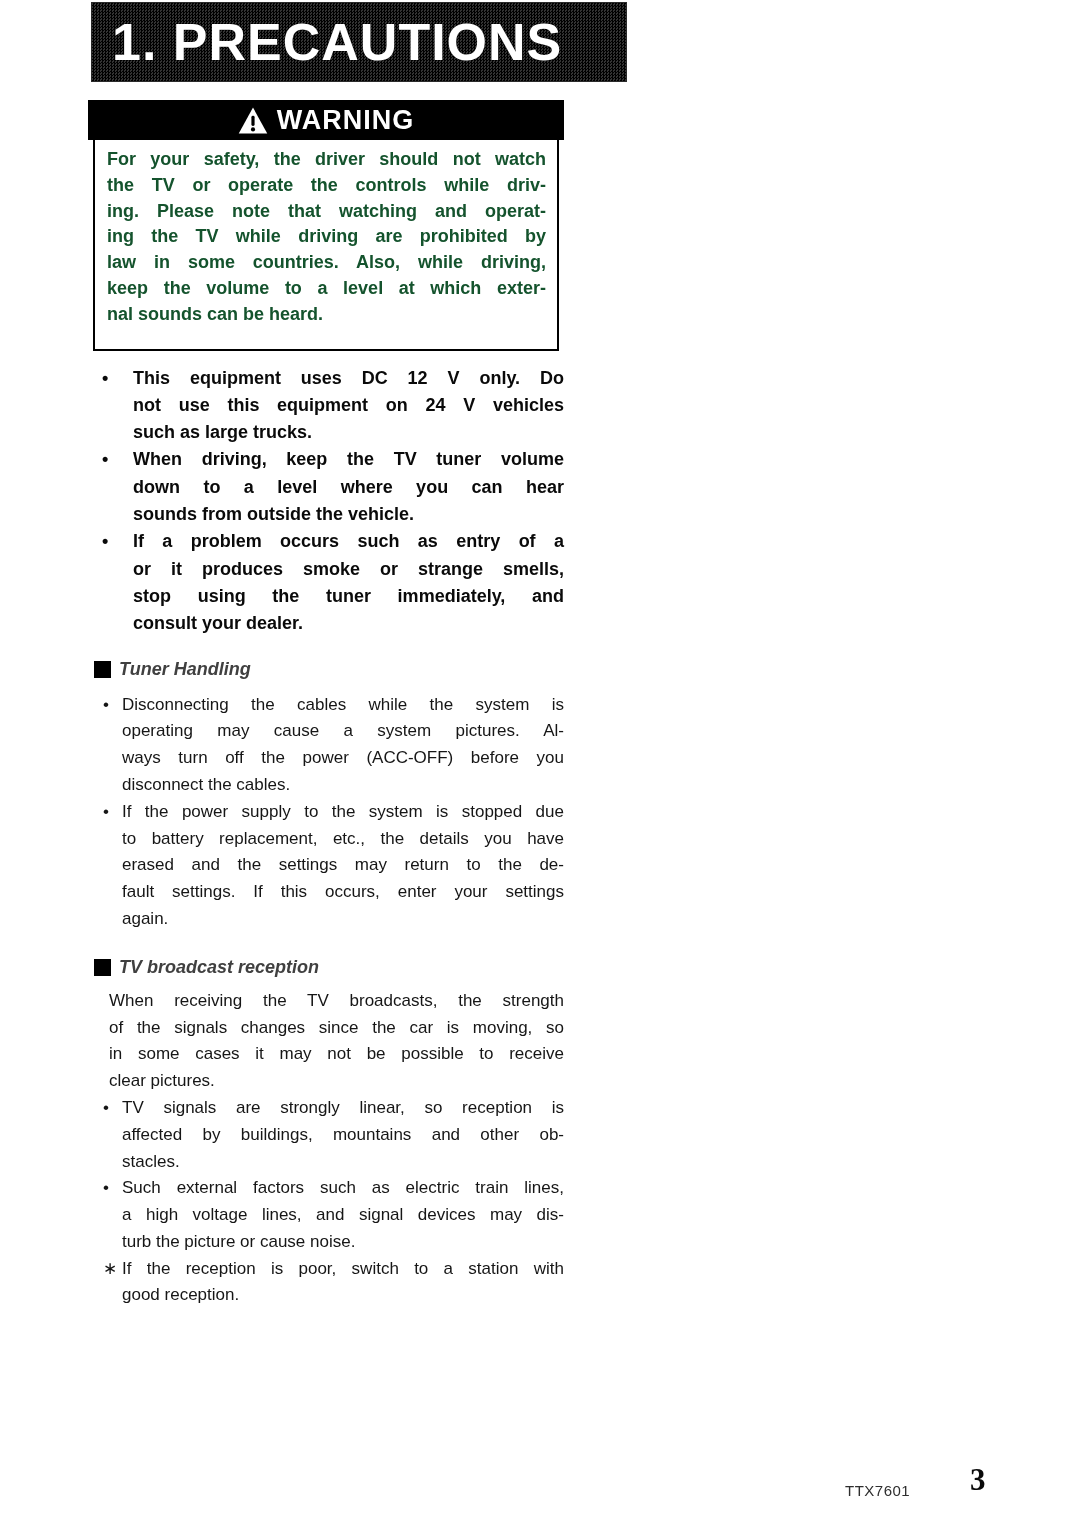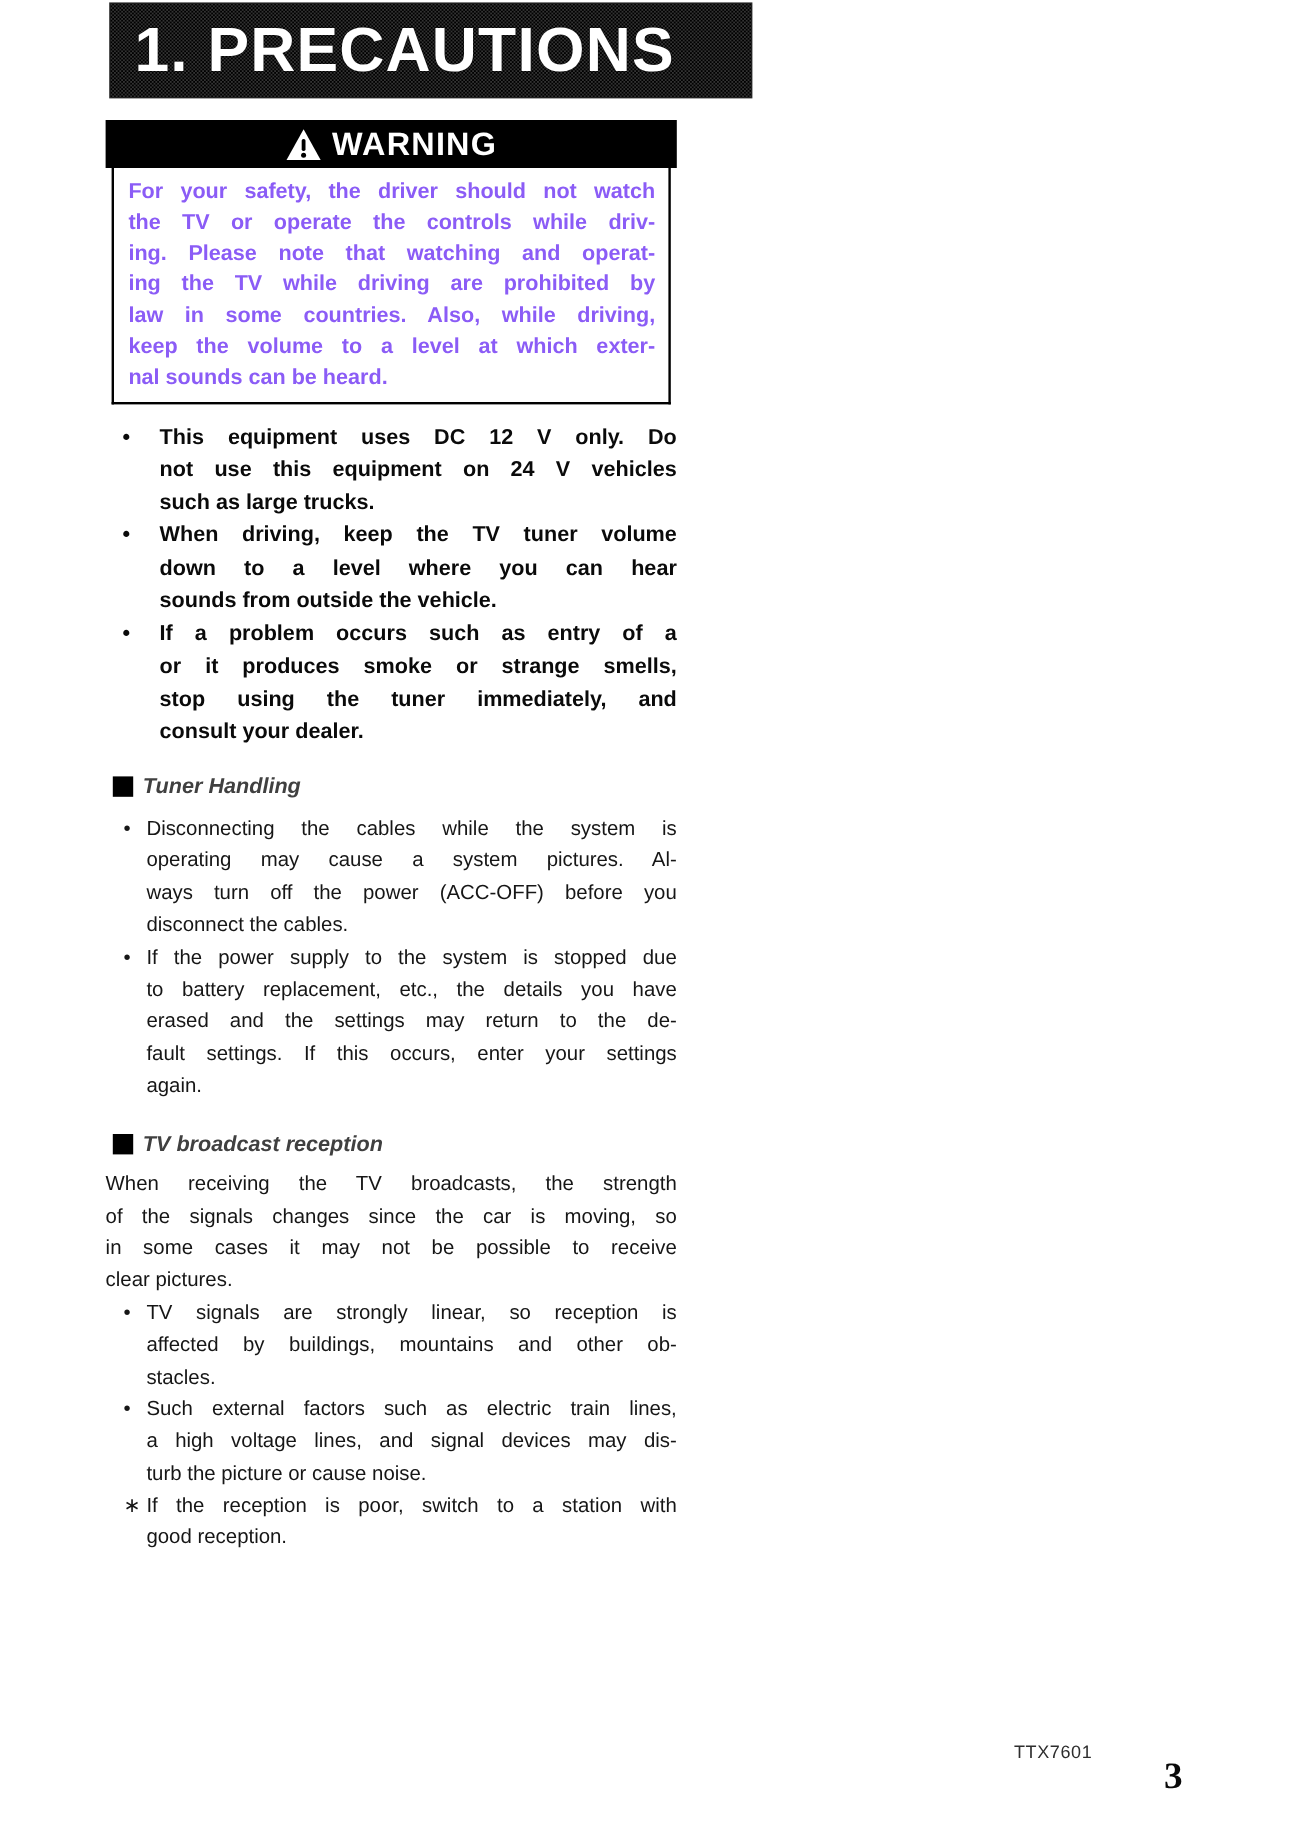--- a/index.html
+++ b/index.html
@@ -37,23 +37,23 @@
     display:flex; align-items:center; justify-content:center; gap:9px;
   }
   .warning-bar .warning-title {
     color:#ffffff; font-weight:bold; font-size:27px; letter-spacing:1px;
   }
   .warning-icon { display:inline-flex; }
 
   
   .warning-box {
     margin:0 5px; border:2px solid #000; border-top:none;
-    padding:7px 11px 7px 12px;
+    padding:7px 11px 21px 12px;
     font-weight:bold; font-size:18px; line-height:25.8px;
-    color:#8b5cf6;
+    color:#14532d;
   }
 
   
   .ln { text-align:justify; text-align-last:justify; text-justify:inter-word; }
   .ln-last { text-align-last:left; }
 
   
   .safety-list { margin-top:14px; padding-left:14px; font-weight:bold; font-size:18px; line-height:27.3px; color:#0a0a0a; }
   .safety-list .li { display:flex; }
   .safety-list .marker { width:31px; flex:none; }
@@ -71,25 +71,25 @@
     width:17px; height:17px; background:#000;
     display:inline-block; margin-right:8px; flex:none;
     transform:translateY(1px);
   }
 
   
   .body-list { margin-top:8px; padding-left:15px; font-size:17px; line-height:26.8px; color:#161616; }
   .body-list .li { display:flex; }
   .body-list .marker { width:19px; flex:none; }
   .tv-list { margin-top:0; }
-  .intro-par { margin:6px 0 0 0; font-size:17px; line-height:26.8px; color:#161616; }
+  .intro-par { margin:6px 0 0 21px; font-size:17px; line-height:26.8px; color:#161616; }
 
   
   .footer-model {
-    position:absolute; left:845px; top:1452px;
+    position:absolute; left:845px; top:1482px;
     font-size:15px; letter-spacing:0.5px; color:#2e2e2e;
   }
   .footer-page {
     position:absolute; left:970px; top:1462px;
     font-family:"Liberation Serif", serif; font-weight:bold; font-size:31px; color:#0a0a0a;
   }
 </style>
 </head>
 <body>
 

